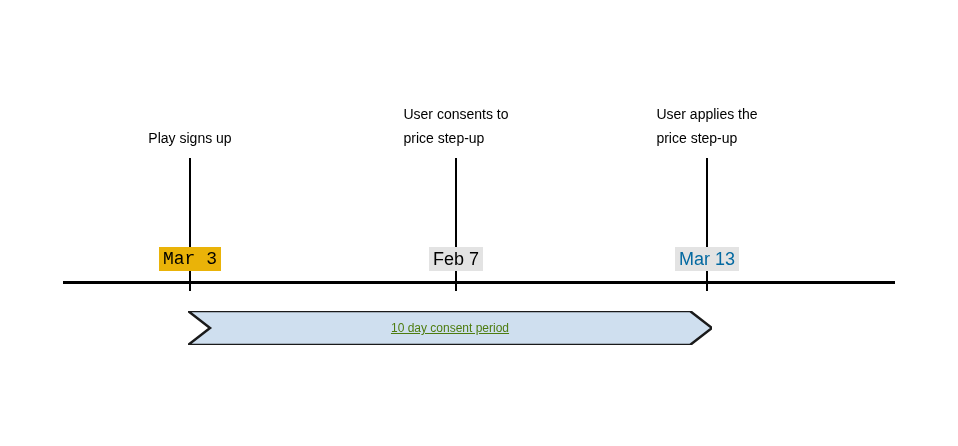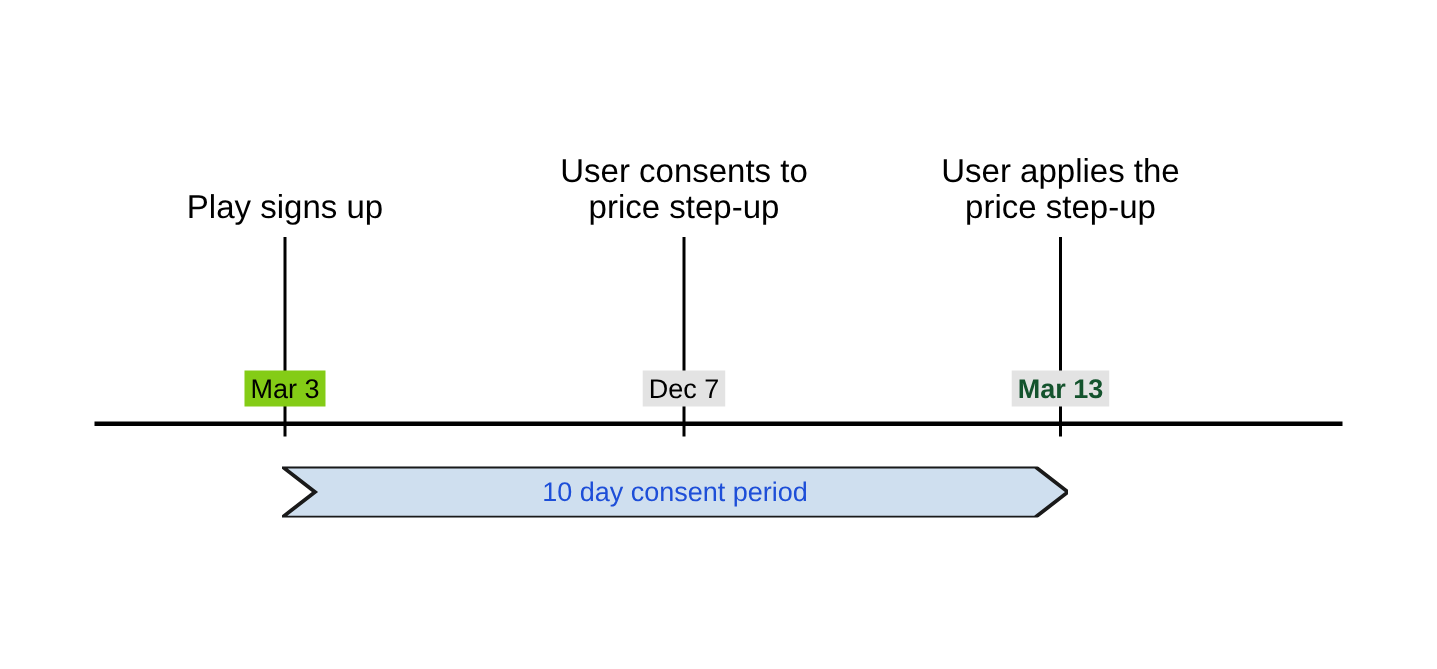--- a/index.html
+++ b/index.html
@@ -29,24 +29,23 @@
   
   .tick {
     position: absolute;
     width: 2px;
     background: #000000;
   }
 
   
   .milestone-label {
     position: absolute;
-    font-size: 22px;
+    font-size: 14px;
     line-height: 24px;
     color: #000000;
-    text-align: center;
     white-space: pre-line;
     transform: translateX(-50%);
   }
   
   .milestone-label > span {
     display: block;
   }
 
   
   .date-chip {
@@ -69,42 +68,43 @@
   }
   .period-banner .banner-text {
     position: absolute;
     left: 0;
     top: 0;
     width: 100%;
     height: 100%;
     display: flex;
     align-items: center;
     justify-content: center;
-    font-size: 18px;
-    color: #1d4ed8;
+    font-size: 12px;
+    color: #4d7c0f;
     pointer-events: none;
+    text-decoration: underline;
   }
 </style>
 </head>
 <body>
 
 <div id="canvas">
 
   <div class="axis-line" style="left: 63px; width: 832px; top: 281px; background: rgb(0, 0, 0);"></div>
 
   <div id="milestones">
       <div class="tick" style="left: 189px; top: 158px; height: 133px; background: rgb(0, 0, 0);"></div>
       <div class="milestone-label" style="left: 190px; top: 126px; color: rgb(0, 0, 0);"><span>Play signs up</span></div>
-      <div class="date-chip" style="left: 190px; top: 247px; background: #84cc16; color: rgb(0, 0, 0);">Mar 3</div>
+      <div class="date-chip" style="left: 190px; top: 247px; background: #eab308; color: rgb(0, 0, 0); font-family: Liberation Mono, monospace;">Mar 3</div>
       <div class="tick" style="left: 455px; top: 158px; height: 133px; background: rgb(0, 0, 0);"></div>
       <div class="milestone-label" style="left: 456px; top: 102px; color: rgb(0, 0, 0);"><span>User consents to</span><span>price step-up</span></div>
-      <div class="date-chip" style="left: 456px; top: 247px; background: rgb(227, 227, 227); color: rgb(0, 0, 0);">Dec 7</div>
+      <div class="date-chip" style="left: 456px; top: 247px; background: rgb(227, 227, 227); color: rgb(0, 0, 0);">Feb 7</div>
       <div class="tick" style="left: 706px; top: 158px; height: 133px; background: rgb(0, 0, 0);"></div>
       <div class="milestone-label" style="left: 707px; top: 102px; color: rgb(0, 0, 0);"><span>User applies the</span><span>price step-up</span></div>
-      <div class="date-chip" style="left: 707px; top: 247px; background: rgb(227, 227, 227); color: #14532d; font-weight: bold;">Mar 13</div>
+      <div class="date-chip" style="left: 707px; top: 247px; background: rgb(227, 227, 227); color: #0369a1;">Mar 13</div>
     </div>
 
   <div class="period-banner" id="period-banner" style="left: 188px; top: 311px; width: 524px; height: 34px;">
     <svg id="period-banner-svg" xmlns="http://www.w3.org/2000/svg" width="524" height="34" viewBox="0 0 524 34">
         <polygon points="0,0 502,0 524,17 502,34 0,34 22,17" fill="#cfdfef" stroke="#1a1a1a" stroke-width="2.5" stroke-linejoin="miter"></polygon>
       </svg>
     <div class="banner-text">10 day consent period</div>
   </div>
 
 </div>

